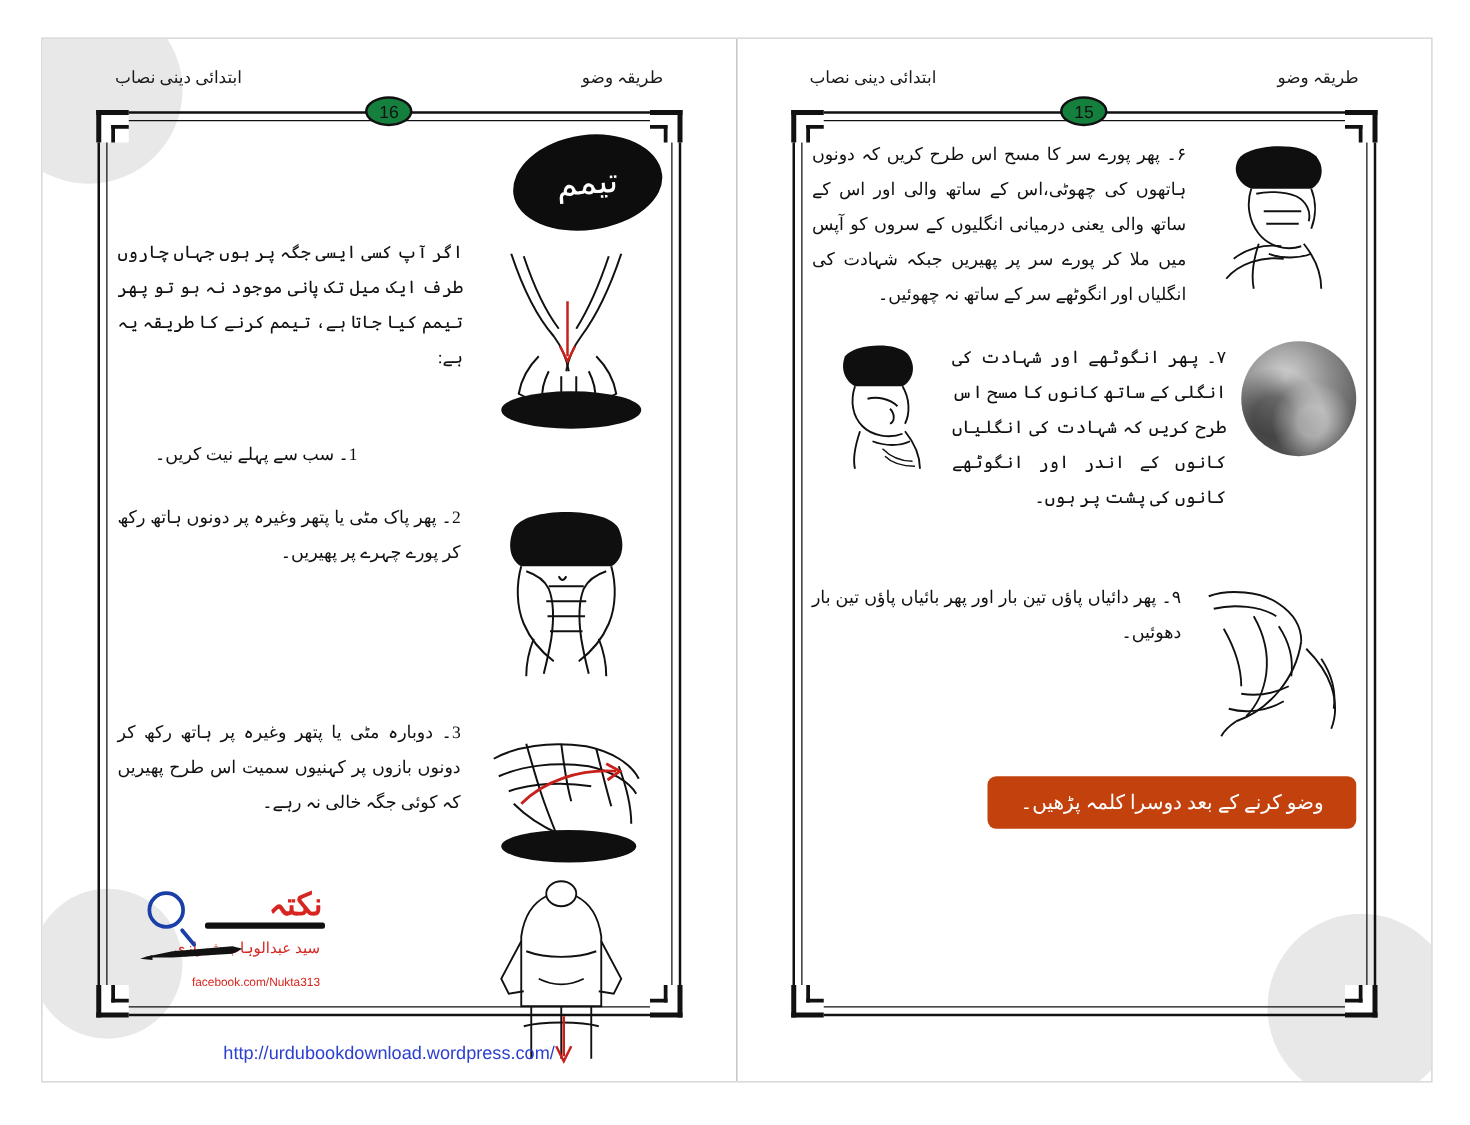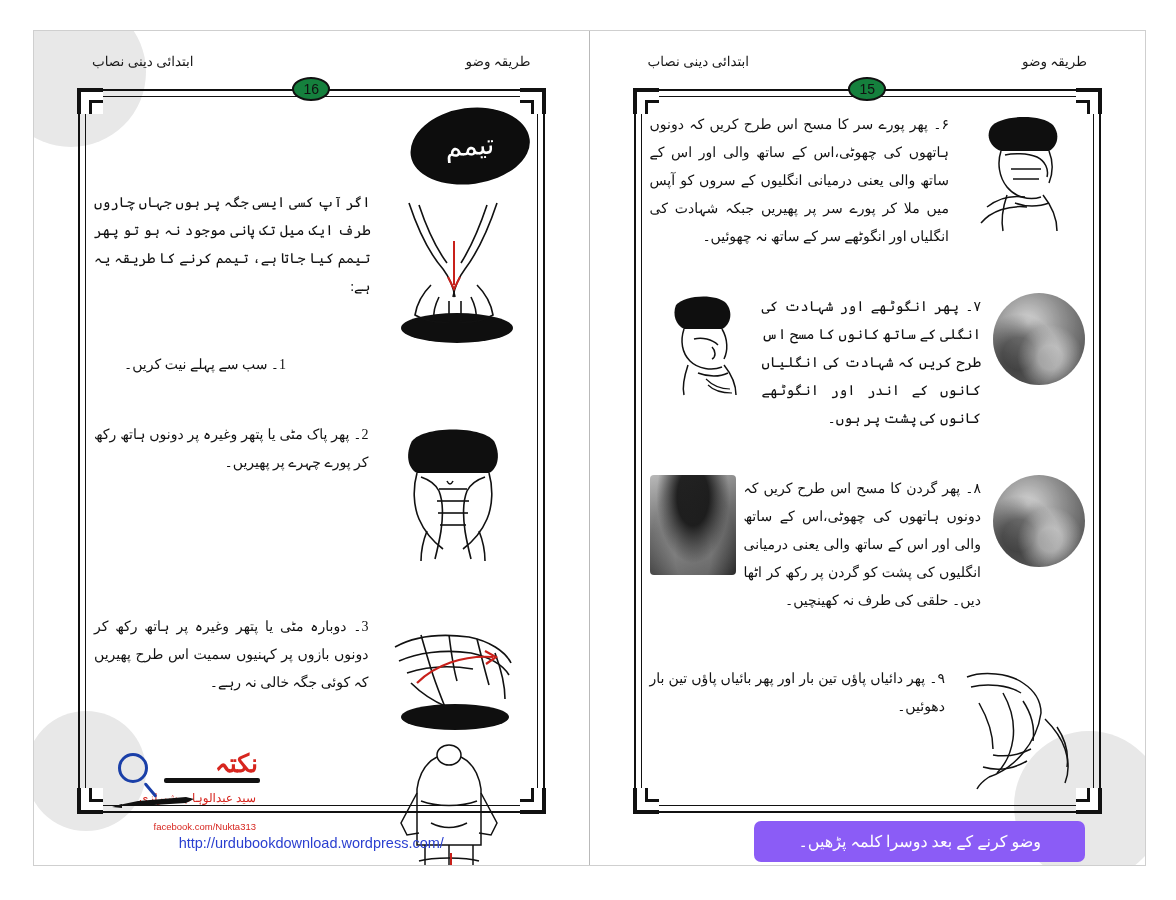--- a/index.html
+++ b/index.html
@@ -123,21 +123,20 @@
     direction: rtl;
     z-index: 2;
   }
 
   .block {
     position: relative;
     display: flex;
     flex-direction: row;
     align-items: flex-start;
     gap: 8px;
-    margin-top: 20px;
   }
   .txt {
     flex: 1 1 auto;
     font-size: 14px;
     line-height: 2.0;
     color: #111;
     text-align: left;
     direction: rtl;
   }
   .txt.just { text-align: justify; text-align-last: right; font-family: Liberation Serif, serif; }
@@ -187,24 +186,24 @@
     display: flex; align-items: center; justify-content: center;
     color: #fff;
     font-size: 27px;
     line-height: 1;
     box-shadow: 0 0 0 1px #0d0d0d;
   }
   .oval-head span { transform: rotate(4deg); }
 
   
   .banner {
-    background: #8b5cf6;
+    background: #c2410c;
     color: #ffffff;
     border-radius: 7px;
-    padding: 11px 44px;
+    padding: 11px 26px;
     font-size: 16px;
     text-align: center;
     direction: rtl;
     display: inline-block;
   }
 
   
   .nukta {
     position: relative;
     width: 150px; height: 96px;
@@ -490,29 +489,20 @@
               <g fill="none" stroke="#111" stroke-width="1.1">
                 <path d="M56 86 C62 92 70 96 80 96"></path>
                 <path d="M58 92 C64 98 72 100 82 100"></path>
               </g>
             </svg>
           </div>
         </div>
 
         <div class="spacer-22"></div>
 
-        <div class="block">
-          <div class="art" style="width:96px;">
-            <div class="photo-round" style="width:92px;height:92px;"></div>
-          </div>
-          <div class="txt just">۸۔ پھر گردن کا مسح اس طرح کریں کہ دونوں ہاتھوں کی چھوٹی،اس کے ساتھ والی اور اس کے ساتھ والی یعنی درمیانی انگلیوں کی پشت کو گردن پر رکھ کر اٹھا دیں۔ حلقی کی طرف نہ کھینچیں۔</div>
-          <div class="art">
-            <div class="photo-rect" style="width:86px;height:100px;border-radius:4px;"></div>
-          </div>
-        </div>
 
         <div class="spacer-30"></div>
 
         <div class="block">
           <div class="art">
             <svg class="fig" width="132" height="126" viewBox="0 0 132 126">
               <g fill="none" stroke="#111" stroke-width="1.5">
                 <path d="M14 12 C30 6 56 8 70 18 C82 26 88 36 88 48"></path>
                 <path d="M18 22 C34 18 56 20 68 28"></path>
                 <path d="M88 48 C86 62 80 76 70 88 C60 100 48 108 36 112"></path>

